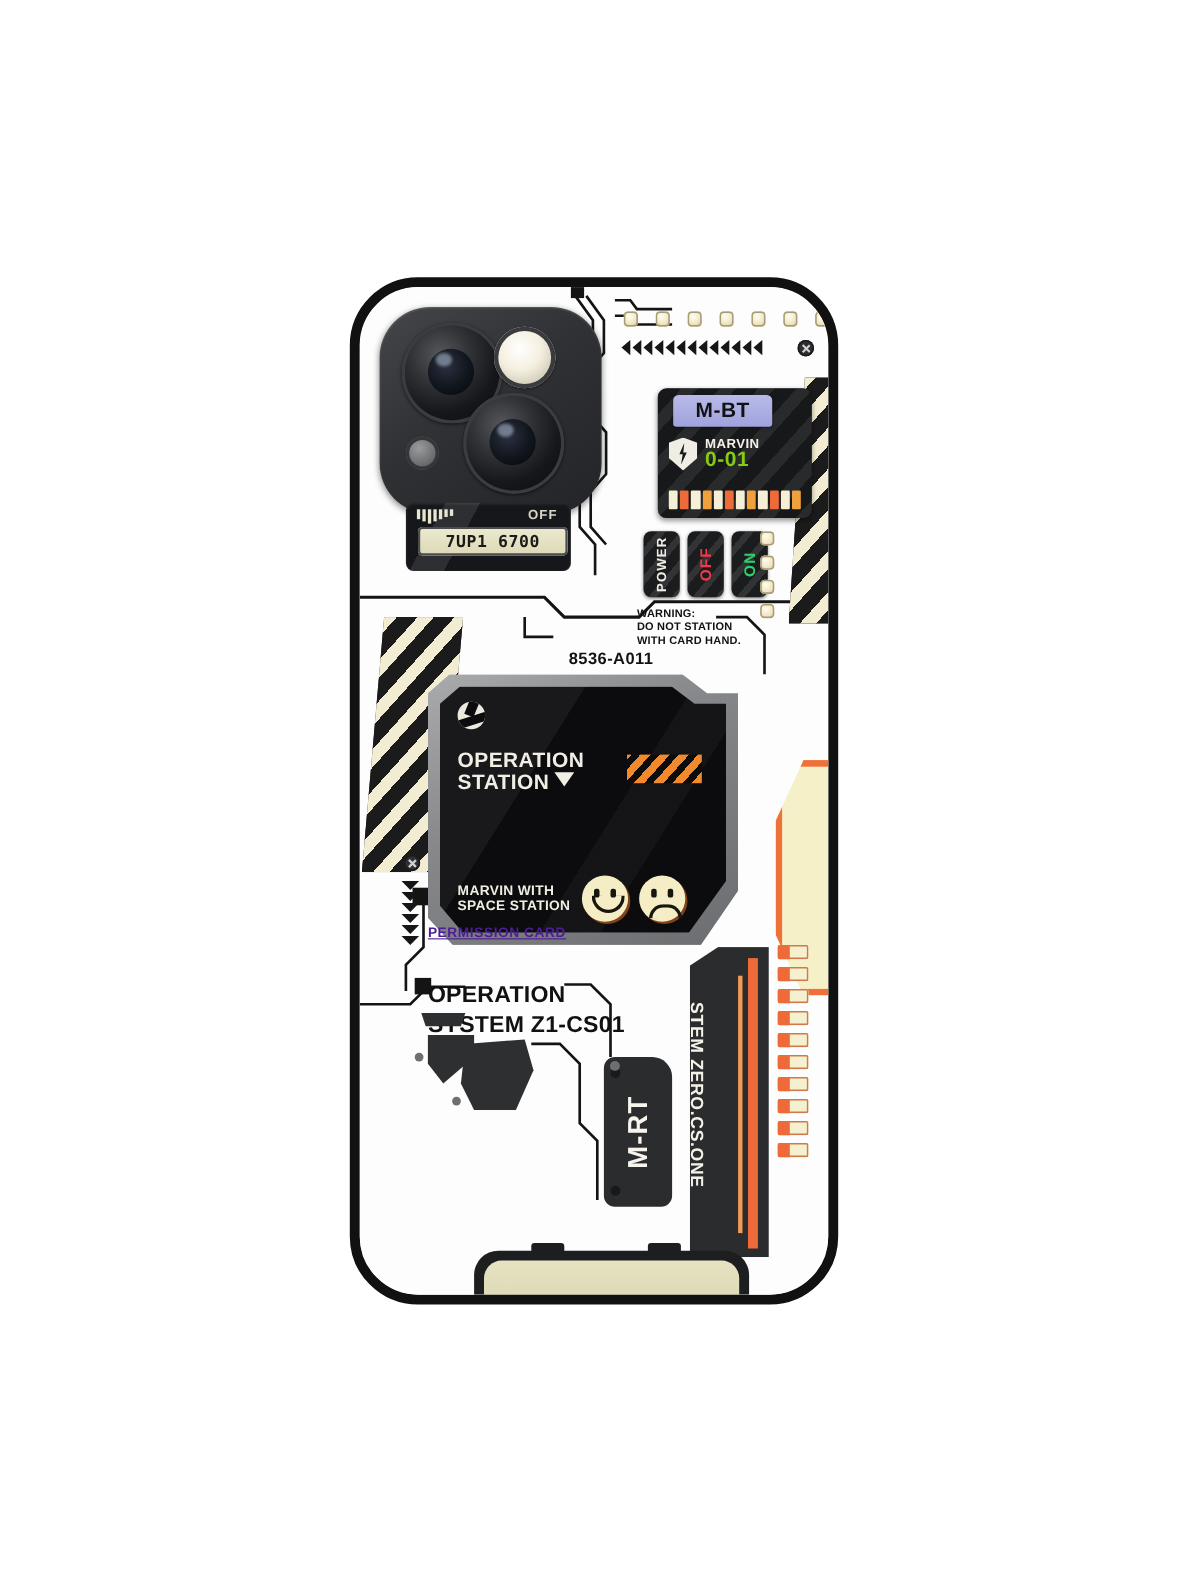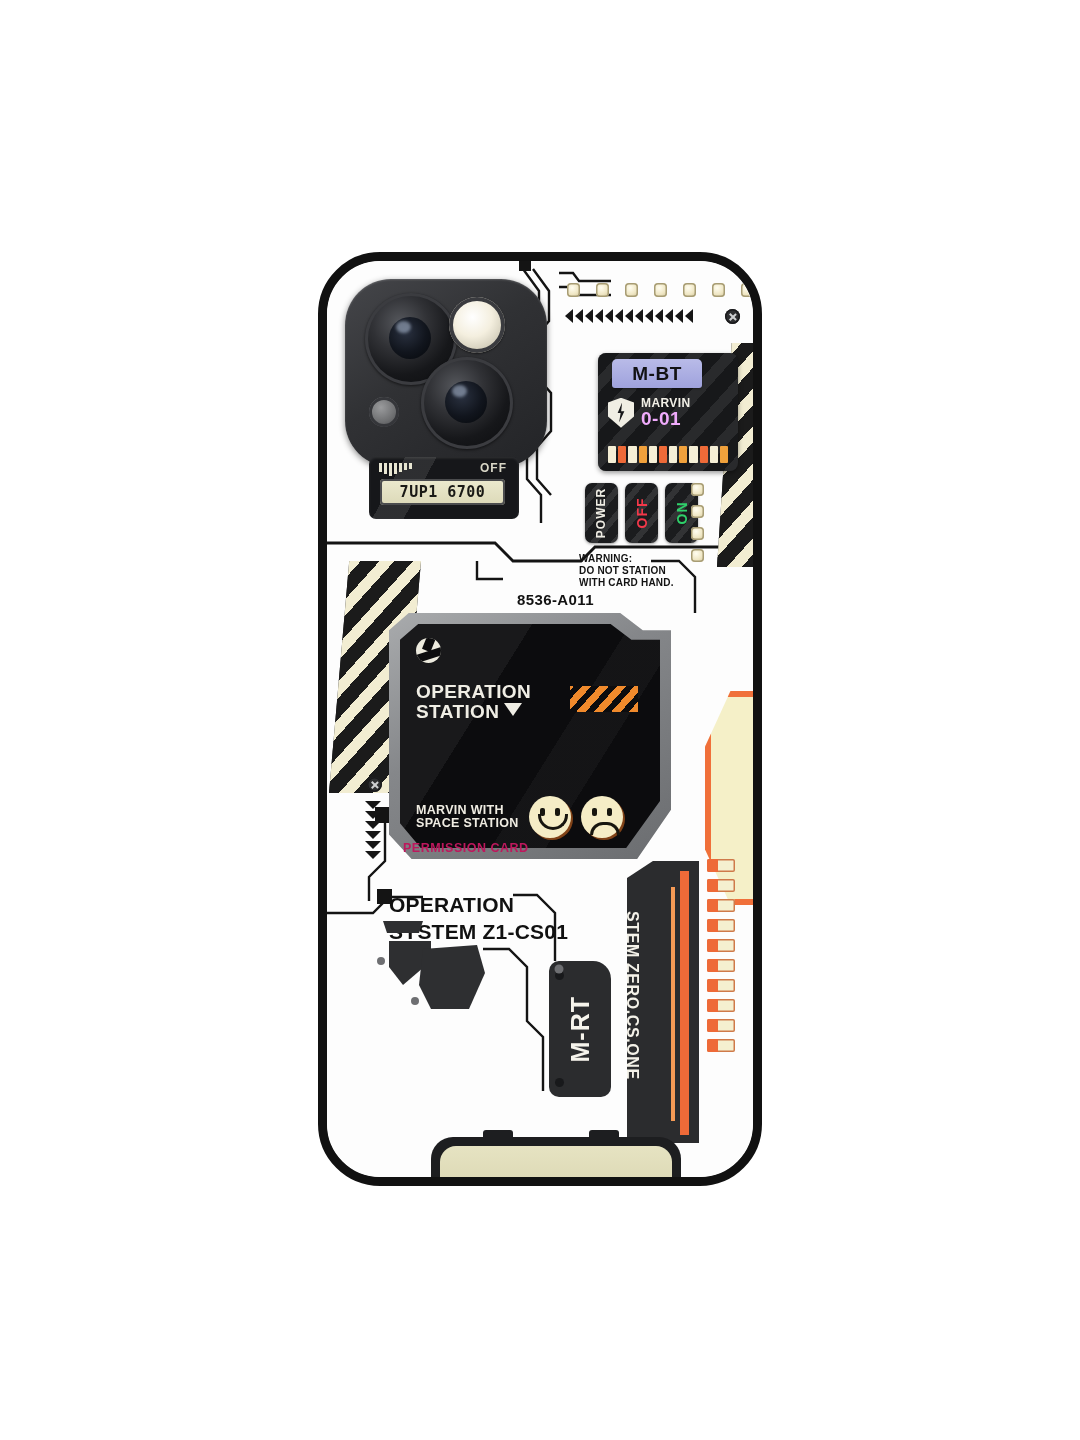--- a/index.html
+++ b/index.html
@@ -44,21 +44,21 @@
     background:radial-gradient(circle at 40% 35%, #9a9b9d 0%, #6d6e70 55%, #3f4043 100%);
     box-shadow:inset 0 0 0 3px #35363a;}
 
   
   .lcd-box{position:absolute;left:42px;top:196px;width:150px;height:62px;background:#16171a;border-radius:7px;
     box-shadow:inset 0 1px 3px rgba(255,255,255,.12);overflow:hidden;}
   .lcd-box .sheen{position:absolute;left:-30%;top:-40%;width:170%;height:180%;
     background:linear-gradient(118deg,rgba(255,255,255,.16) 0 14%,transparent 14% 30%,rgba(255,255,255,.10) 30% 40%,transparent 40%);}
   .lcd-bars{position:absolute;left:10px;top:6px;display:flex;gap:2px;}
   .lcd-bars i{display:block;width:3px;background:#e8e6d2;}
-  .lcd-screen{position:absolute;left:11px;top:22px;width:125px;height:26px;border-radius:4px;
+  .lcd-screen{position:absolute;left:11px;top:22px;width:136px;height:26px;border-radius:4px;
     background:linear-gradient(180deg,#eceacf 0%,#dcd9b8 100%);
     display:flex;align-items:center;justify-content:center;
     box-shadow:inset 0 0 0 2px #4b4c4e;}
   .lcd-screen span{font-family:"DejaVu Sans Mono",monospace;font-size:15px;font-weight:700;color:#1a1a16;letter-spacing:.5px;}
   .lcd-off{position:absolute;right:12px;top:4px;font-size:12px;font-weight:700;color:#d8d6c6;letter-spacing:1px;}
 
   
   .led-row{position:absolute;left:240px;top:22px;display:flex;gap:16px;}
   .led-row i{display:block;width:13px;height:14px;border-radius:4px;
     background:radial-gradient(circle at 40% 35%,#fffdf0 0%,#efe6c3 55%,#c9bd92 100%);
@@ -84,21 +84,21 @@
   .mbt-label span{font-size:19px;font-weight:800;color:#121214;letter-spacing:.5px;}
   .mbt-mid{position:absolute;left:10px;top:44px;right:8px;display:flex;align-items:center;gap:7px;}
   .shield{width:26px;height:30px;flex:0 0 auto;
     background:#f0eee4;
     clip-path:polygon(50% 0,100% 16%,100% 62%,50% 100%,0 62%,0 16%);
     position:relative;}
   .shield::after{content:"";position:absolute;left:32%;top:16%;width:36%;height:66%;background:#17181a;
     clip-path:polygon(62% 0,14% 52%,46% 52%,30% 100%,86% 44%,52% 44%);}
   .mbt-txt{line-height:1.02;}
   .mbt-txt .t1{font-size:12px;font-weight:800;color:#f2f0e7;letter-spacing:.4px;}
-  .mbt-txt .t2{font-size:19px;font-weight:800;color:#f0abfc;letter-spacing:.5px;}
+  .mbt-txt .t2{font-size:19px;font-weight:800;color:#84cc16;letter-spacing:.5px;}
   .mbt-seg{position:absolute;left:10px;bottom:8px;right:10px;height:17px;display:flex;gap:2px;}
   .mbt-seg i{flex:1;border-radius:1px;}
 
   
   .sw-row{position:absolute;left:258px;top:222px;display:flex;gap:7px;}
   .sw{width:33px;height:60px;border-radius:7px;background:#1b1c1e;position:relative;overflow:hidden;
     display:flex;align-items:center;justify-content:center;box-shadow:0 1px 3px rgba(0,0,0,.4);}
   .sw .shn{position:absolute;inset:0;background:repeating-linear-gradient(-50deg,rgba(255,255,255,.10) 0 6px,transparent 6px 16px);}
   .sw span{font-size:14px;font-weight:800;letter-spacing:1px;transform:rotate(-90deg);white-space:nowrap;position:relative;}
   .sw-power span{color:#eeece3;font-size:12px;}
@@ -184,21 +184,21 @@
   .vmod .orange2{position:absolute;right:24px;top:26px;width:4px;bottom:22px;background:#f59a55;}
   .vtext{position:absolute;left:296px;top:604px;height:260px;display:flex;align-items:center;}
   .vtext span{writing-mode:vertical-rl;font-size:16px;font-weight:800;color:#f4f2e9;letter-spacing:.6px;white-space:nowrap;}
   .mrt{position:absolute;left:222px;top:700px;width:62px;height:136px;background:#2b2c2e;border-radius:10px 18px 10px 10px;
     display:flex;align-items:center;justify-content:center;}
   .mrt span{writing-mode:vertical-rl;transform:rotate(180deg);font-size:25px;font-weight:800;color:#f6f4ec;letter-spacing:1px;}
   .mrt .sc{position:absolute;left:6px;width:9px;height:9px;border-radius:50%;background:#18191b;}
   .mrt .sc1{top:10px;} .mrt .sc2{bottom:10px;}
 
   
-  .perm{position:absolute;left:76px;top:580px;font-size:12.5px;font-weight:800;color:#be185d;letter-spacing:.5px;}
+  .perm{position:absolute;left:62px;top:580px;font-size:12.5px;font-weight:800;color:#4c1d95;letter-spacing:.5px;text-decoration:underline;}
   .osz{position:absolute;left:62px;top:630px;line-height:1.3;}
   .osz span{display:block;font-size:21px;font-weight:800;color:#111111;letter-spacing:.2px;}
 
   
   .geo{position:absolute;left:0;top:0;width:100%;height:100%;pointer-events:none;}
 
   
   .spk{position:absolute;left:104px;bottom:-30px;width:250px;height:70px;background:#1d1e20;border-radius:22px;}
   .spk .inner{position:absolute;left:9px;top:9px;right:9px;bottom:0;border-radius:16px 16px 0 0;
     background:linear-gradient(180deg,#e6e3c2 0%,#d7d3ad 100%);}

